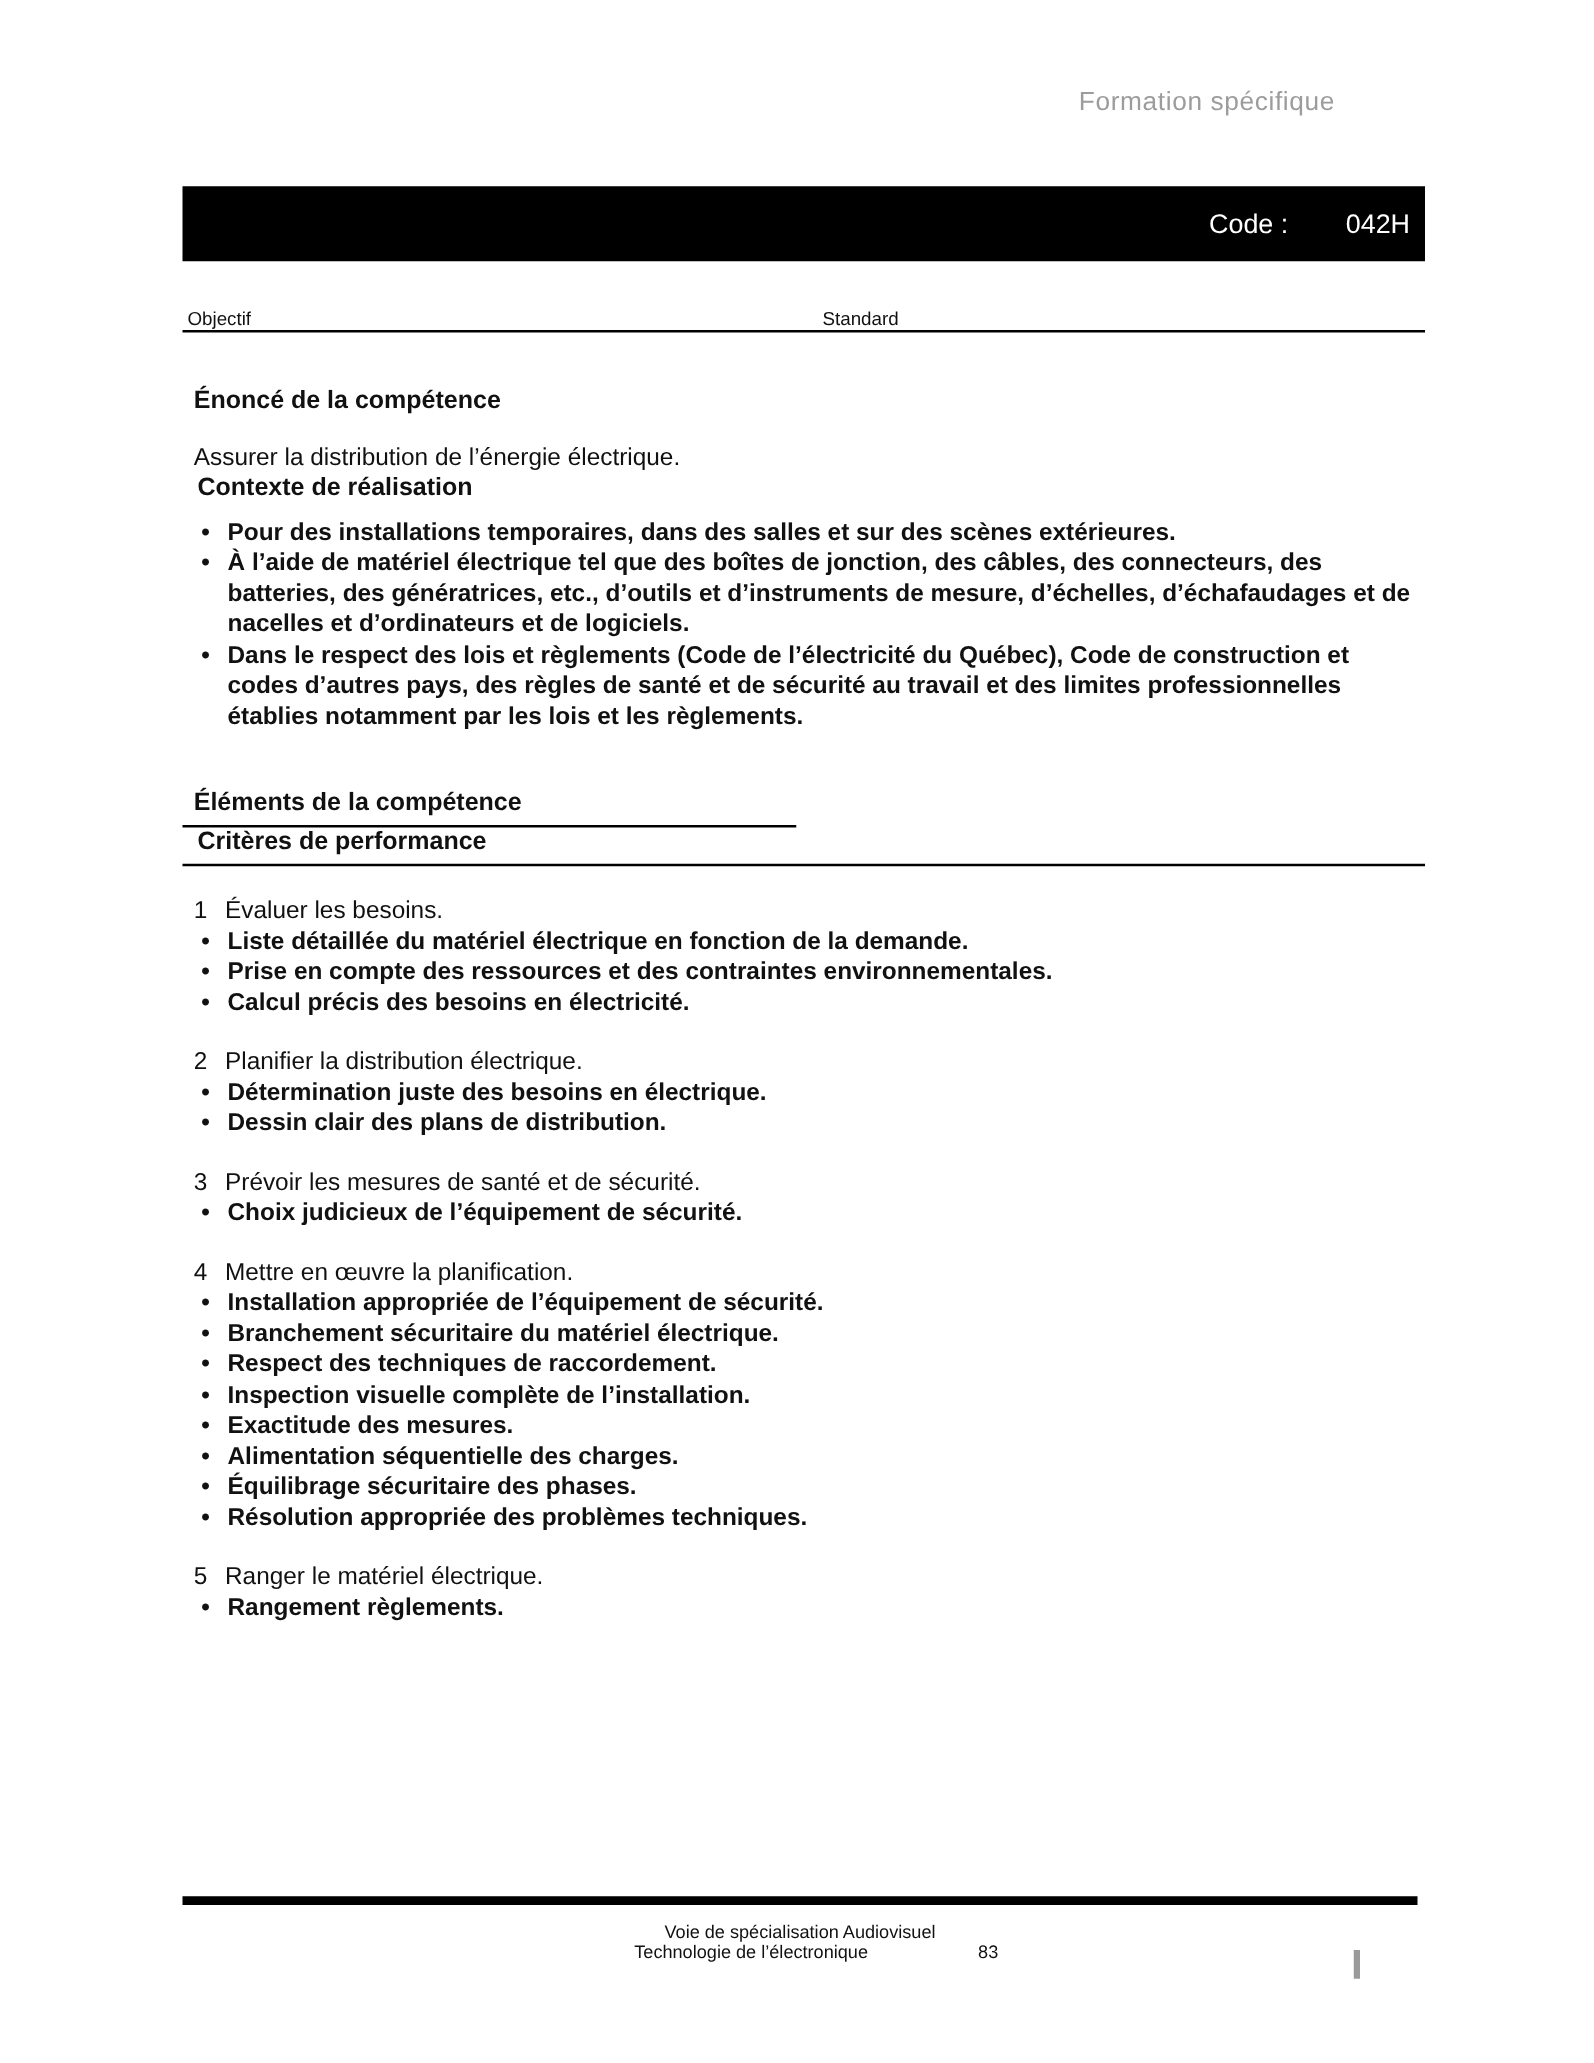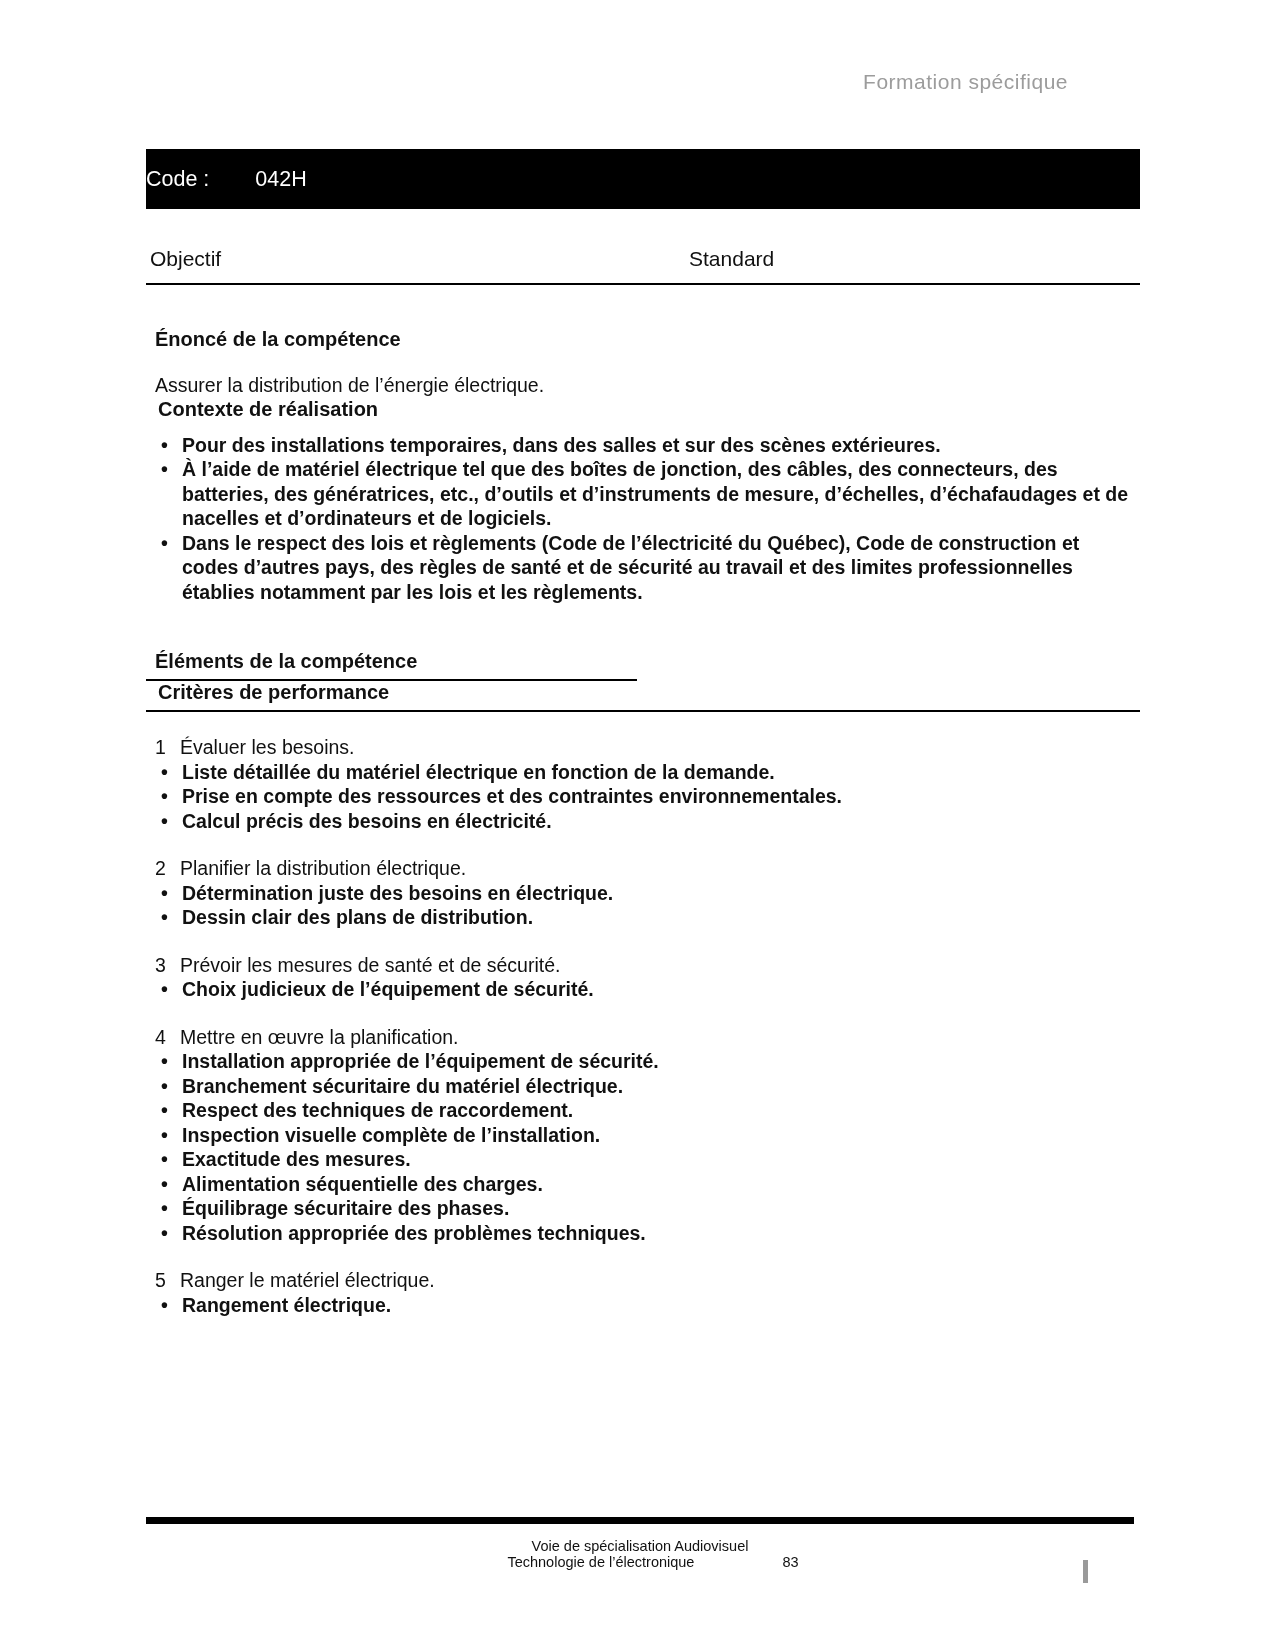--- a/index.html
+++ b/index.html
@@ -23,31 +23,31 @@
     left: 146px; top: 0;
     width: 994px;
   }
   .code-bar {
     margin-top: 149px;
     height: 60px;
     background: #000000;
     color: #ffffff;
     display: flex;
     align-items: center;
+    justify-content: flex-end;
     padding-right: 12px;
     font-size: 21.5px;
   }
   .code-bar .code-label { margin-right: 46px; }
   .objstd-row {
     display: flex;
     margin-top: 38px;
-    padding-bottom: 12px;
+    padding-bottom: 0;
     border-bottom: 2.5px solid #000000;
-    font-size: 21px;
-    gap: 31px;
+    font-size: 15px;
   }
   .objstd-row .col-left { width: 500px; padding-left: 4px; }
   .objstd-row .col-right { flex: 1; padding-left: 12px; }
 
   .two-col { display: flex; flex-direction: column; }
   .two-col .col-left  { width: 491px; padding-left: 9px; }
   .two-col .col-gap   { width: 9px; }
   .two-col .col-right { flex: 1; padding-left: 12px; }
 
   .sec1 { margin-top: 42px; font-size: 19.5px; line-height: 24.5px; }
@@ -215,21 +215,21 @@
     <div class="two-col row row5">
       <div class="col-left">
         <div class="num-label">
           <span class="num">5</span>
           <span>Ranger le matériel électrique.</span>
         </div>
       </div>
       <div class="col-gap"></div>
       <div class="col-right">
         <ul class="bullets">
-          <li>Rangement électrique.</li>
+          <li>Rangement règlements.</li>
         </ul>
       </div>
     </div>
 
   </div>
 </div>
 
 <div class="footer">
   <div class="footer-bar"></div>
   <div class="footer-text">

